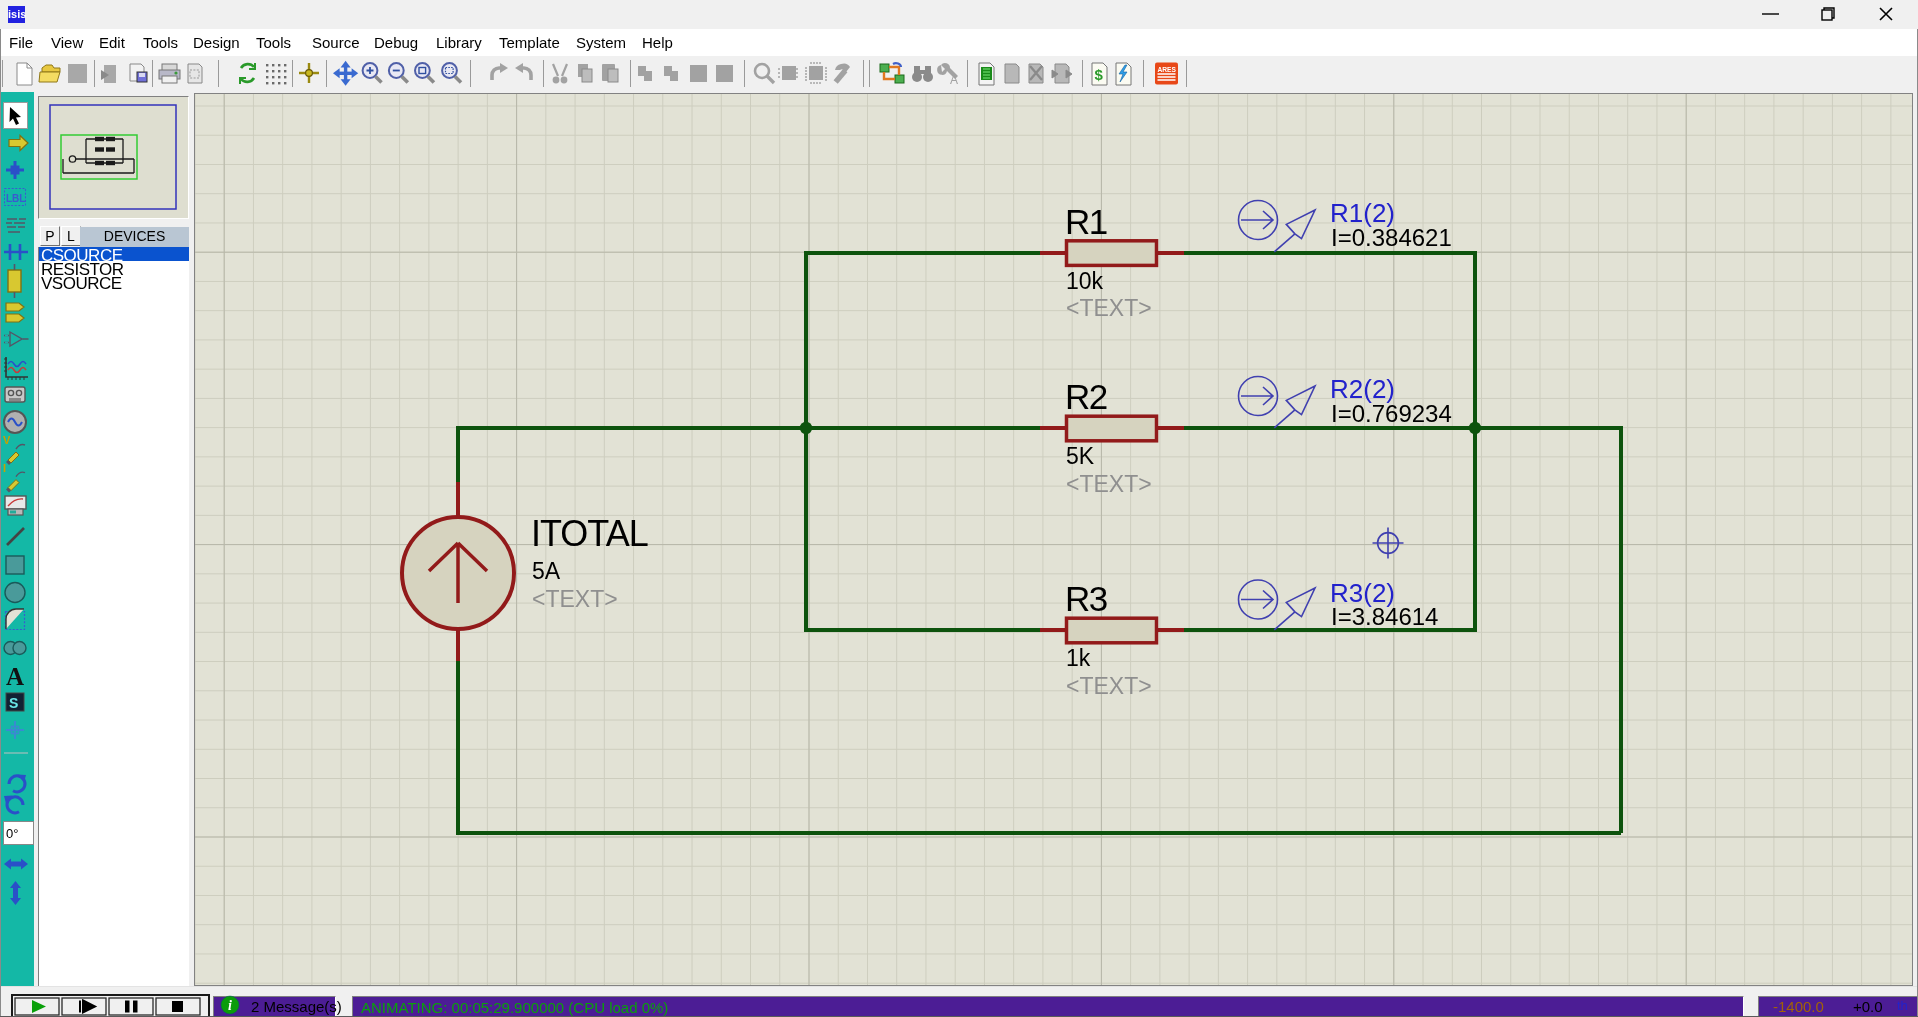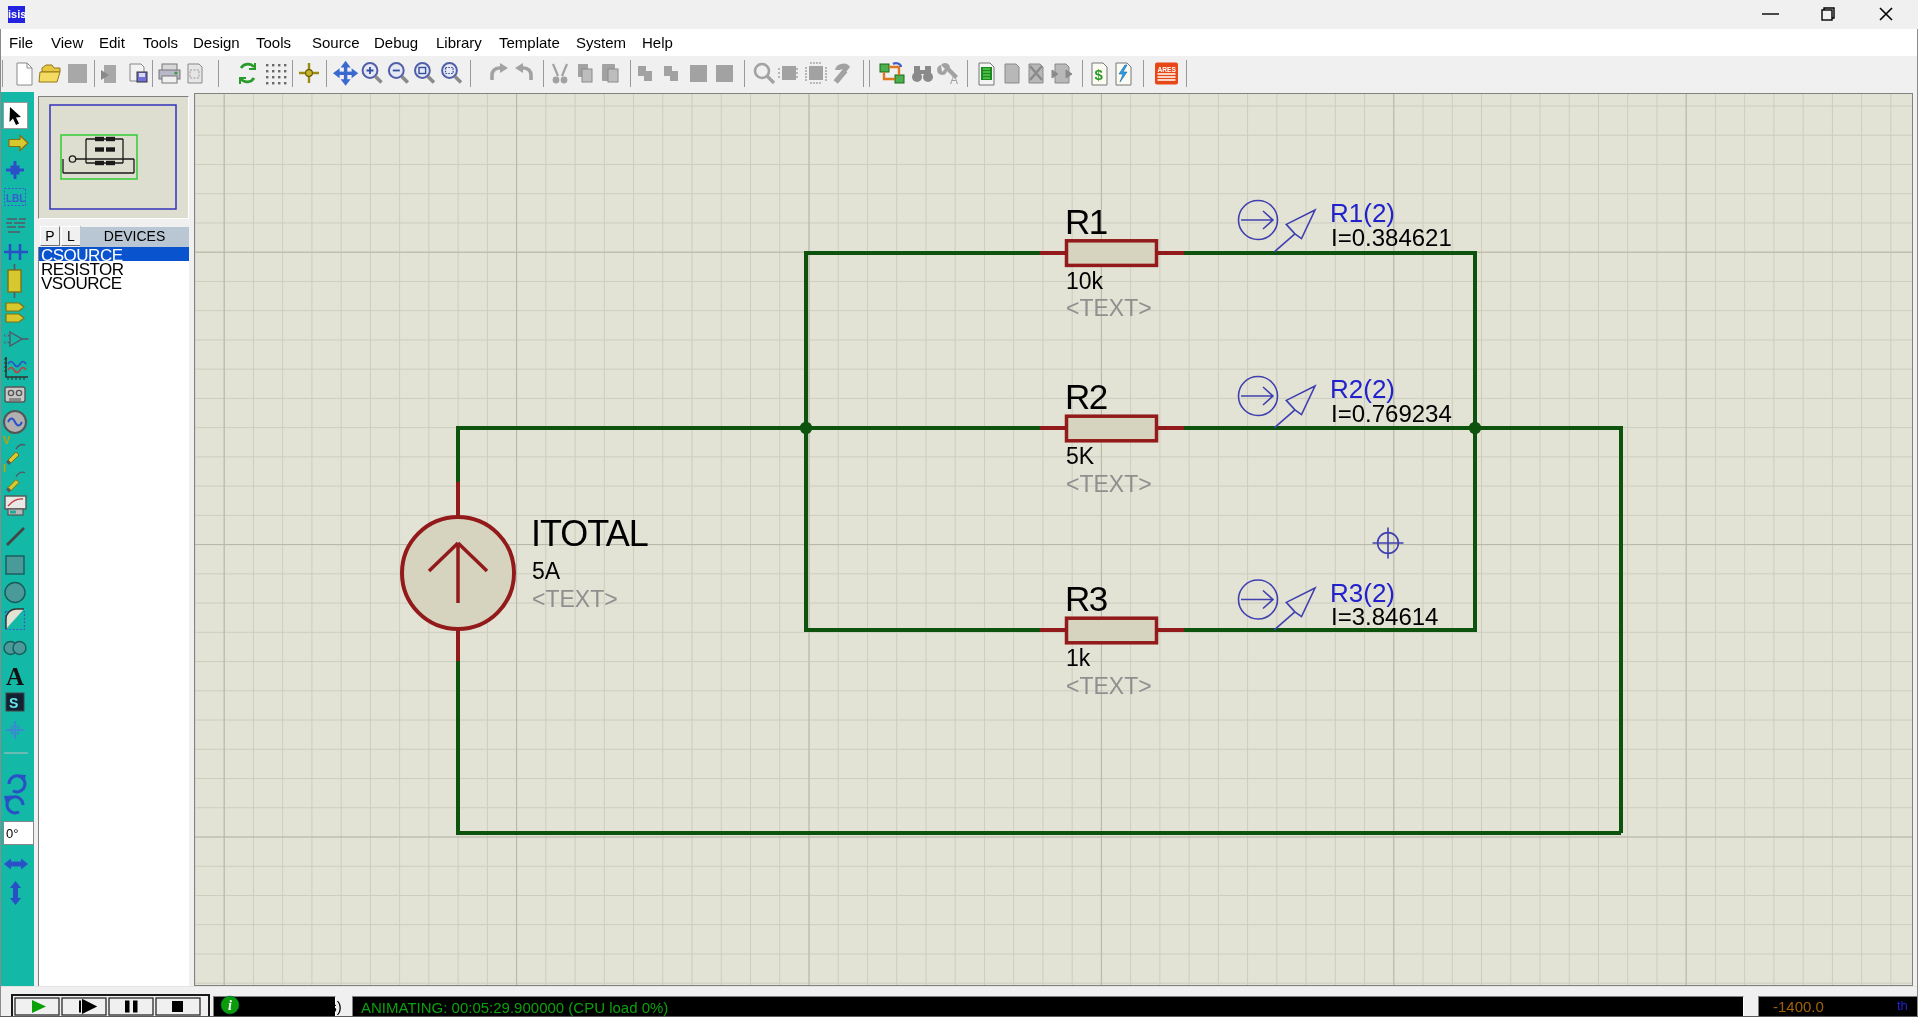--- a/index.html
+++ b/index.html
@@ -17,21 +17,21 @@
 #lefttools { position:absolute; left:0; top:92px; width:34px; height:894px; background:#14b8a6; }
 #preview { position:absolute; left:38px; top:96px; width:151px; height:123px; background:#deded0; border-top:1px solid #808080; border-left:1px solid #808080; border-right:1px solid #fff; border-bottom:1px solid #fff; }
 #devhead { position:absolute; left:38px; top:225px; width:151px; height:22px; background:#f0f0f0; }
 .plbtn { position:absolute; top:1px; width:20px; height:20px; background:#f0f0f0; border-top:1px solid #fff; border-left:1px solid #fff; border-right:1px solid #707070; border-bottom:1px solid #707070; font-size:14px; text-align:center; line-height:18px; color:#000; }
 #devtitle { position:absolute; left:42px; top:2px; width:109px; height:22px; background:#b9c6d3; font-size:14px; text-align:center; line-height:19px; color:#000; }
 #devlist { position:absolute; left:38px; top:247px; width:151px; height:742px; background:#ffffff; border-left:1px solid #808080; font-size:17px; }
 .drow { height:14px; line-height:18px; padding-left:2px; color:#000; letter-spacing:-0.5px;}
 .dsel { background:#0a53cf; color:#fff; }
 #canvas { position:absolute; left:194px; top:93px; }
 #statusbar { position:absolute; left:0; top:986px; width:1918px; height:31px; background:#f0f0f0; border-top:1px solid #e3e3e3; }
-.sunken { position:absolute; border-top:1px solid #808080; border-left:1px solid #808080; border-right:1px solid #fff; border-bottom:1px solid #fff; background:#000000; }
+.sunken { position:absolute; border-top:1px solid #808080; border-left:1px solid #808080; border-right:1px solid #fff; border-bottom:1px solid #fff; background:#4c1d95; }
 #msgcount { left:213px; top:9px; width:123px; height:22px; }
 #animfield { left:352px; top:9px; width:1392px; height:22px; }
 #coordfield { left:1758px; top:9px; width:160px; height:22px; }
 #animtext { position:absolute; left:8px; top:2px; font-size:15px; color:#0ba00b; }
 </style>
 </head>
 <body>
 <div id="win">
   <div id="edgeL"></div>
     <div id="edgeR"></div>

